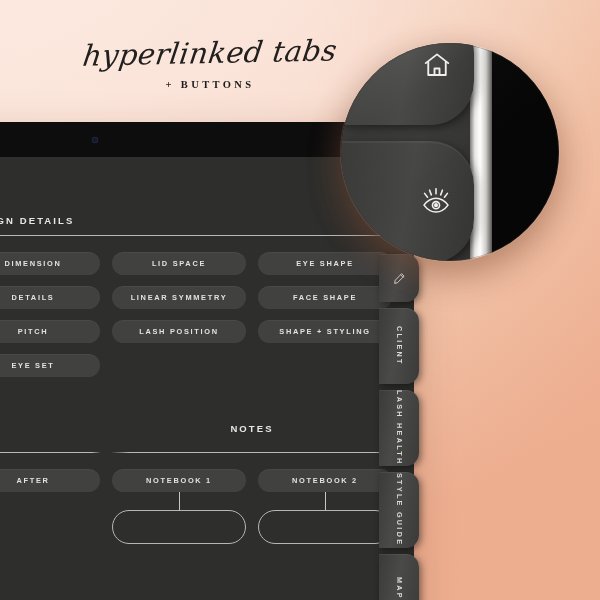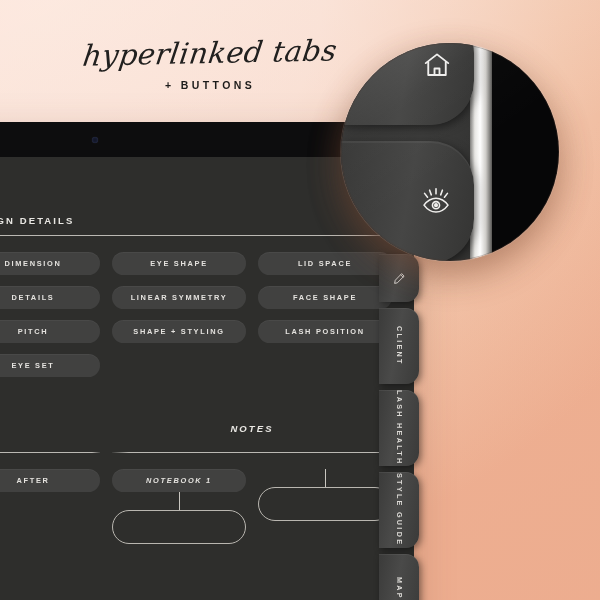--- a/index.html
+++ b/index.html
@@ -36,20 +36,21 @@
     letter-spacing: 0.4px;
     transform: skewX(-9deg) rotate(-1.2deg);
     line-height: 1.05;
   }
   #sub-title {
     margin-top: 11px;
     font-size: 10.5px;
     font-weight: 700;
     letter-spacing: 3.4px;
     color: #1d1c1b;
+    font-family: Liberation Serif, serif;
   }
 
   
   #tablet {
     position: absolute;
     left: -56px; top: 122px;
     width: 470px; height: 520px;
     background: #0b0b0c;
     border-radius: 14px 14px 0 0;
     box-shadow: 0 14px 40px rgba(120,70,45,0.28);
@@ -69,21 +70,21 @@
   }
 
   
   #content { position: absolute; left: 0; top: 0; width: 100%; padding: 0 22px; }
 
   .section { margin-top: 0; }
   .section-head {
     font-size: 9.5px; font-weight: 700; letter-spacing: 2.1px;
     color: #e9e7e3;
   }
-  .section-head.center { text-align: center; font-style: italic; }
+  .section-head.center { text-align: center; }
   .divider {
     height: 1px; margin-top: 9px;
     background: linear-gradient(to right, rgba(255,255,255,0.06), rgba(222,219,213,0.80) 6%, rgba(222,219,213,0.80) 94%, rgba(255,255,255,0.10));
   }
 
   .pill-grid {
     display: grid;
     grid-template-columns: repeat(3, 1fr);
     gap: 11px 12px;
     margin-top: 16px;
@@ -200,28 +201,28 @@
 
   <div id="screen">
     <div id="content" style="padding-top:58px;">
 
       <div class="section">
         <div class="section-head">DESIGN DETAILS</div>
         <div class="divider"></div>
 
         <div class="pill-grid">
           <div class="pill">DIMENSION</div>
+          <div class="pill">LID SPACE</div>
           <div class="pill">EYE SHAPE</div>
-          <div class="pill">LID SPACE</div>
           <div class="pill">DETAILS</div>
           <div class="pill">LINEAR SYMMETRY</div>
           <div class="pill">FACE SHAPE</div>
           <div class="pill">PITCH</div>
+          <div class="pill">LASH POSITION</div>
           <div class="pill">SHAPE + STYLING</div>
-          <div class="pill">LASH POSITION</div>
           <div class="pill">EYE SET</div>
           <div style="height:23px"></div>
         </div>
       </div>
 
       <div id="notes-wrap">
         <div></div>
         <div class="notes-head-cell">
           <div class="section-head center">NOTES</div>
         </div>
@@ -232,27 +233,28 @@
         <div style="grid-column:2 / span 2; margin-top:9px;">
           <div class="divider"></div>
         </div>
 
         <div class="notebook-col" style="margin-top:16px;">
           <div class="pill">AFTER</div>
           <div style="height:18px"></div>
 
         </div>
 
-        <div class="notebook-col" style="margin-top:16px;font-style:italic;">
+        <div class="notebook-col" style="margin-top:16px;">
           <div class="pill">NOTEBOOK 1</div>
           <div class="connector"></div>
           <div class="note-box"></div>
         </div>
 
         <div class="notebook-col" style="margin-top:16px;">
+          <div class="pill">NOTEBOOK 2</div>
           <div class="connector"></div>
           <div class="note-box"></div>
         </div>
       </div>
 
     </div>
   </div>
 </div>
 
 <div id="tabs">

